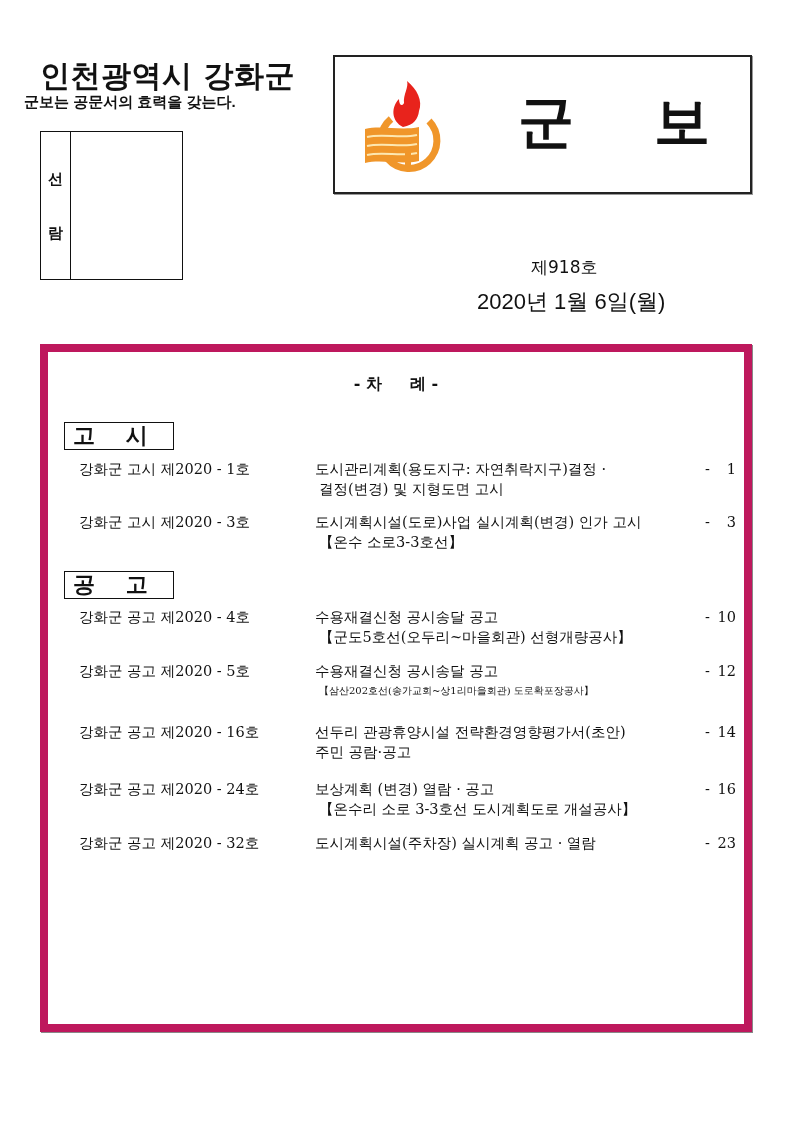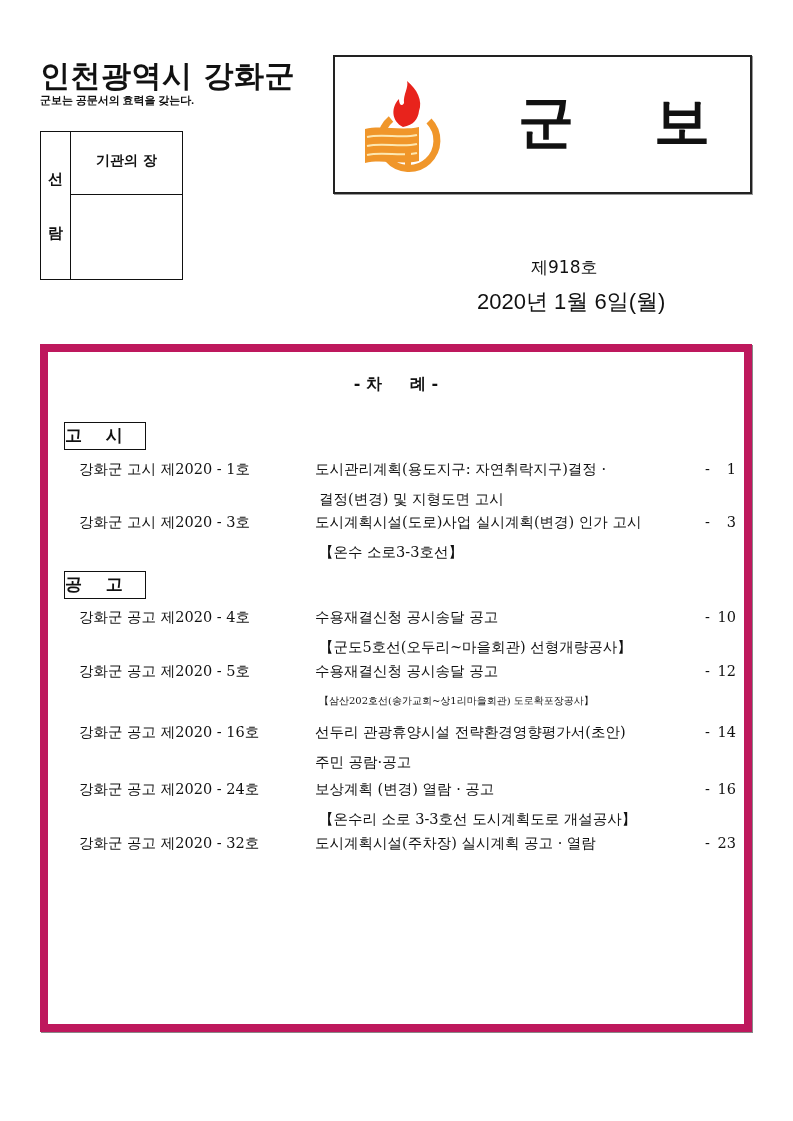--- a/index.html
+++ b/index.html
@@ -6,22 +6,22 @@
     body {
       width: 793px; height: 1121px; position: relative; overflow: hidden;
       font-family: "DejaVu Serif", "Liberation Serif", serif; color: #111;
     }
     .abs { position: absolute; }
     .org-name {
       left: 40px; top: 56px; font-family: "DejaVu Sans", sans-serif;
       font-weight: bold; font-size: 30px; letter-spacing: 0.5px; white-space: nowrap;
     }
     .org-sub {
-      left: 40px; top: 93px; font-family: Liberation Serif, serif;
-      font-weight: bold; font-size: 11px; white-space: nowrap;
+      left: 24px; top: 93px; font-family: Liberation Sans, sans-serif;
+      font-weight: bold; font-size: 15px; white-space: nowrap;
     }
     .approval {
       left: 40px; top: 131px; width: 143px; height: 149px;
       border: 1.5px solid #111; box-sizing: border-box;
     }
     .approval .col-left {
       position: absolute; left: 0; top: 0; width: 30px; height: 100%;
       border-right: 1.5px solid #111; box-sizing: border-box;
       font-family: "DejaVu Sans", sans-serif; font-weight: bold; font-size: 15px;
     }
@@ -55,45 +55,44 @@
     .toc-box {
       left: 40px; top: 344px; width: 712px; height: 688px;
       border: 8px solid #be185d; box-sizing: border-box; box-shadow: 1px 1px 0 #888;
     }
     .toc-heading {
       position: absolute; left: 0; right: 0; top: 22px; text-align: center;
       font-family: "DejaVu Sans", sans-serif; font-weight: bold; font-size: 16px;
       white-space: pre;
     }
     .section-label {
-      position: absolute; left: 16px; width: 82px; height: 28px;
+      position: absolute; left: 16px; width: 110px; height: 28px;
       border: 1.5px solid #111; box-sizing: border-box;
-      font-family: "DejaVu Sans", sans-serif; font-weight: bold; font-size: 17px;
-      line-height: 25px; padding-left: 0; white-space: pre;
+      font-family: "DejaVu Sans", sans-serif; font-weight: bold; font-size: 22px;
+      line-height: 25px; padding-left: 8px; white-space: pre;
     }
     .entry { position: absolute; left: 0; right: 0; font-size: 14.5px; line-height: 20px; }
     .entry .num { position: absolute; left: 31px; white-space: pre; }
     .entry .desc { position: absolute; left: 267px; white-space: pre; }
-    .entry .desc2 { position: absolute; left: 271px; top: 20px; white-space: pre; margin-top: 10px; }
+    .entry .desc2 { position: absolute; left: 271px; top: 20px; white-space: pre; }
     .entry .desc2.small { font-size: 10px; }
     .entry .dash { position: absolute; left: 657px; }
     .entry .page { position: absolute; right: 8px; text-align: right; }
   </style>
 </head>
 <body>
 
 <div class="abs org-name">인천광역시 강화군</div>
 <div class="abs org-sub">군보는 공문서의 효력을 갖는다.</div>
 
 <div class="abs approval">
   <div class="col-left">
     <span style="top:38px">선</span>
     <span style="top:92px">람</span>
   </div>
-  <div class="head-cell">기관의 장</div>
   <div class="sign-cell"></div>
 </div>
 
 <div class="abs masthead">
   <svg class="logo" viewBox="0 0 90 95">
     <path d="M42 48 C30 42 30 28 38 20 C38 26 41 28 43 24 C42 16 48 8 46 2 C56 10 62 22 58 32 C57 40 53 46 42 48 Z" fill="#e8231c"></path>
     <path d="M30 40 A28 28 0 1 0 68 42" fill="none" stroke="#f0962a" stroke-width="7"></path>
     <path d="M4 50 C20 46 40 52 58 48 L58 82 C40 86 20 80 4 84 Z" fill="#f0962a"></path>
     <path d="M6 58 C22 54 40 60 56 56" fill="none" stroke="#fde7b0" stroke-width="2"></path>
     <path d="M6 67 C22 63 40 69 56 65" fill="none" stroke="#fde7b0" stroke-width="2"></path>

